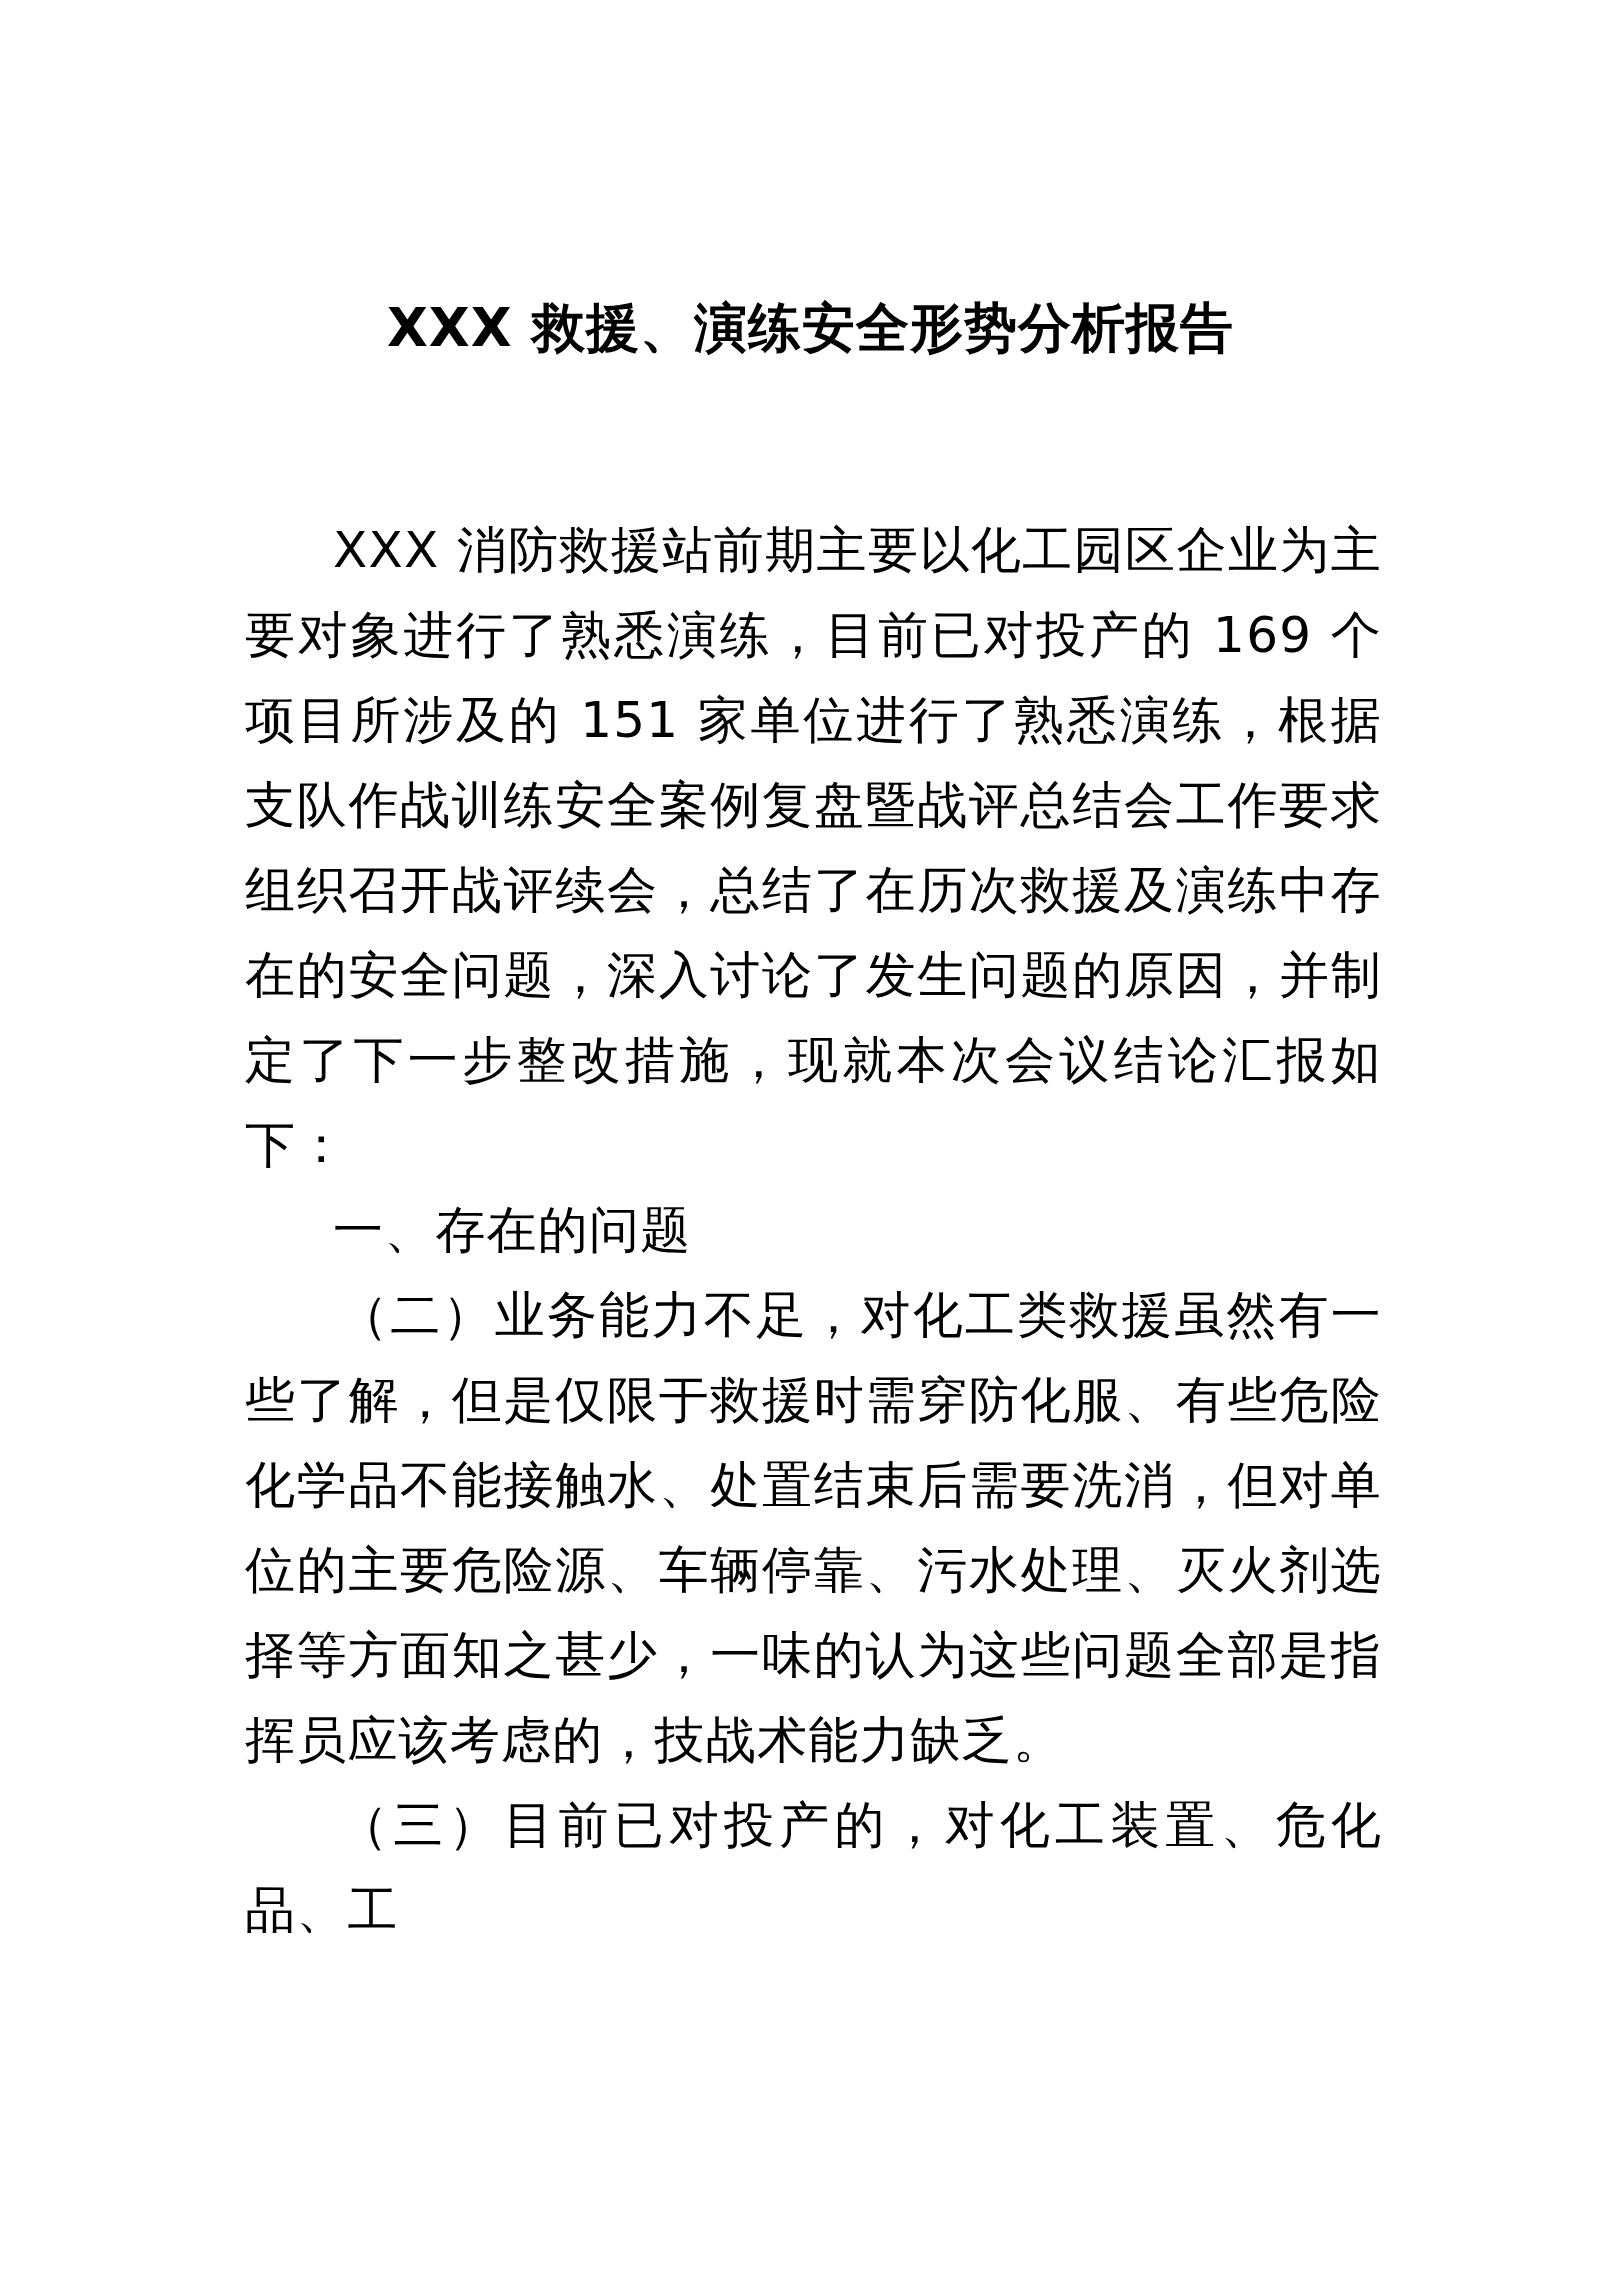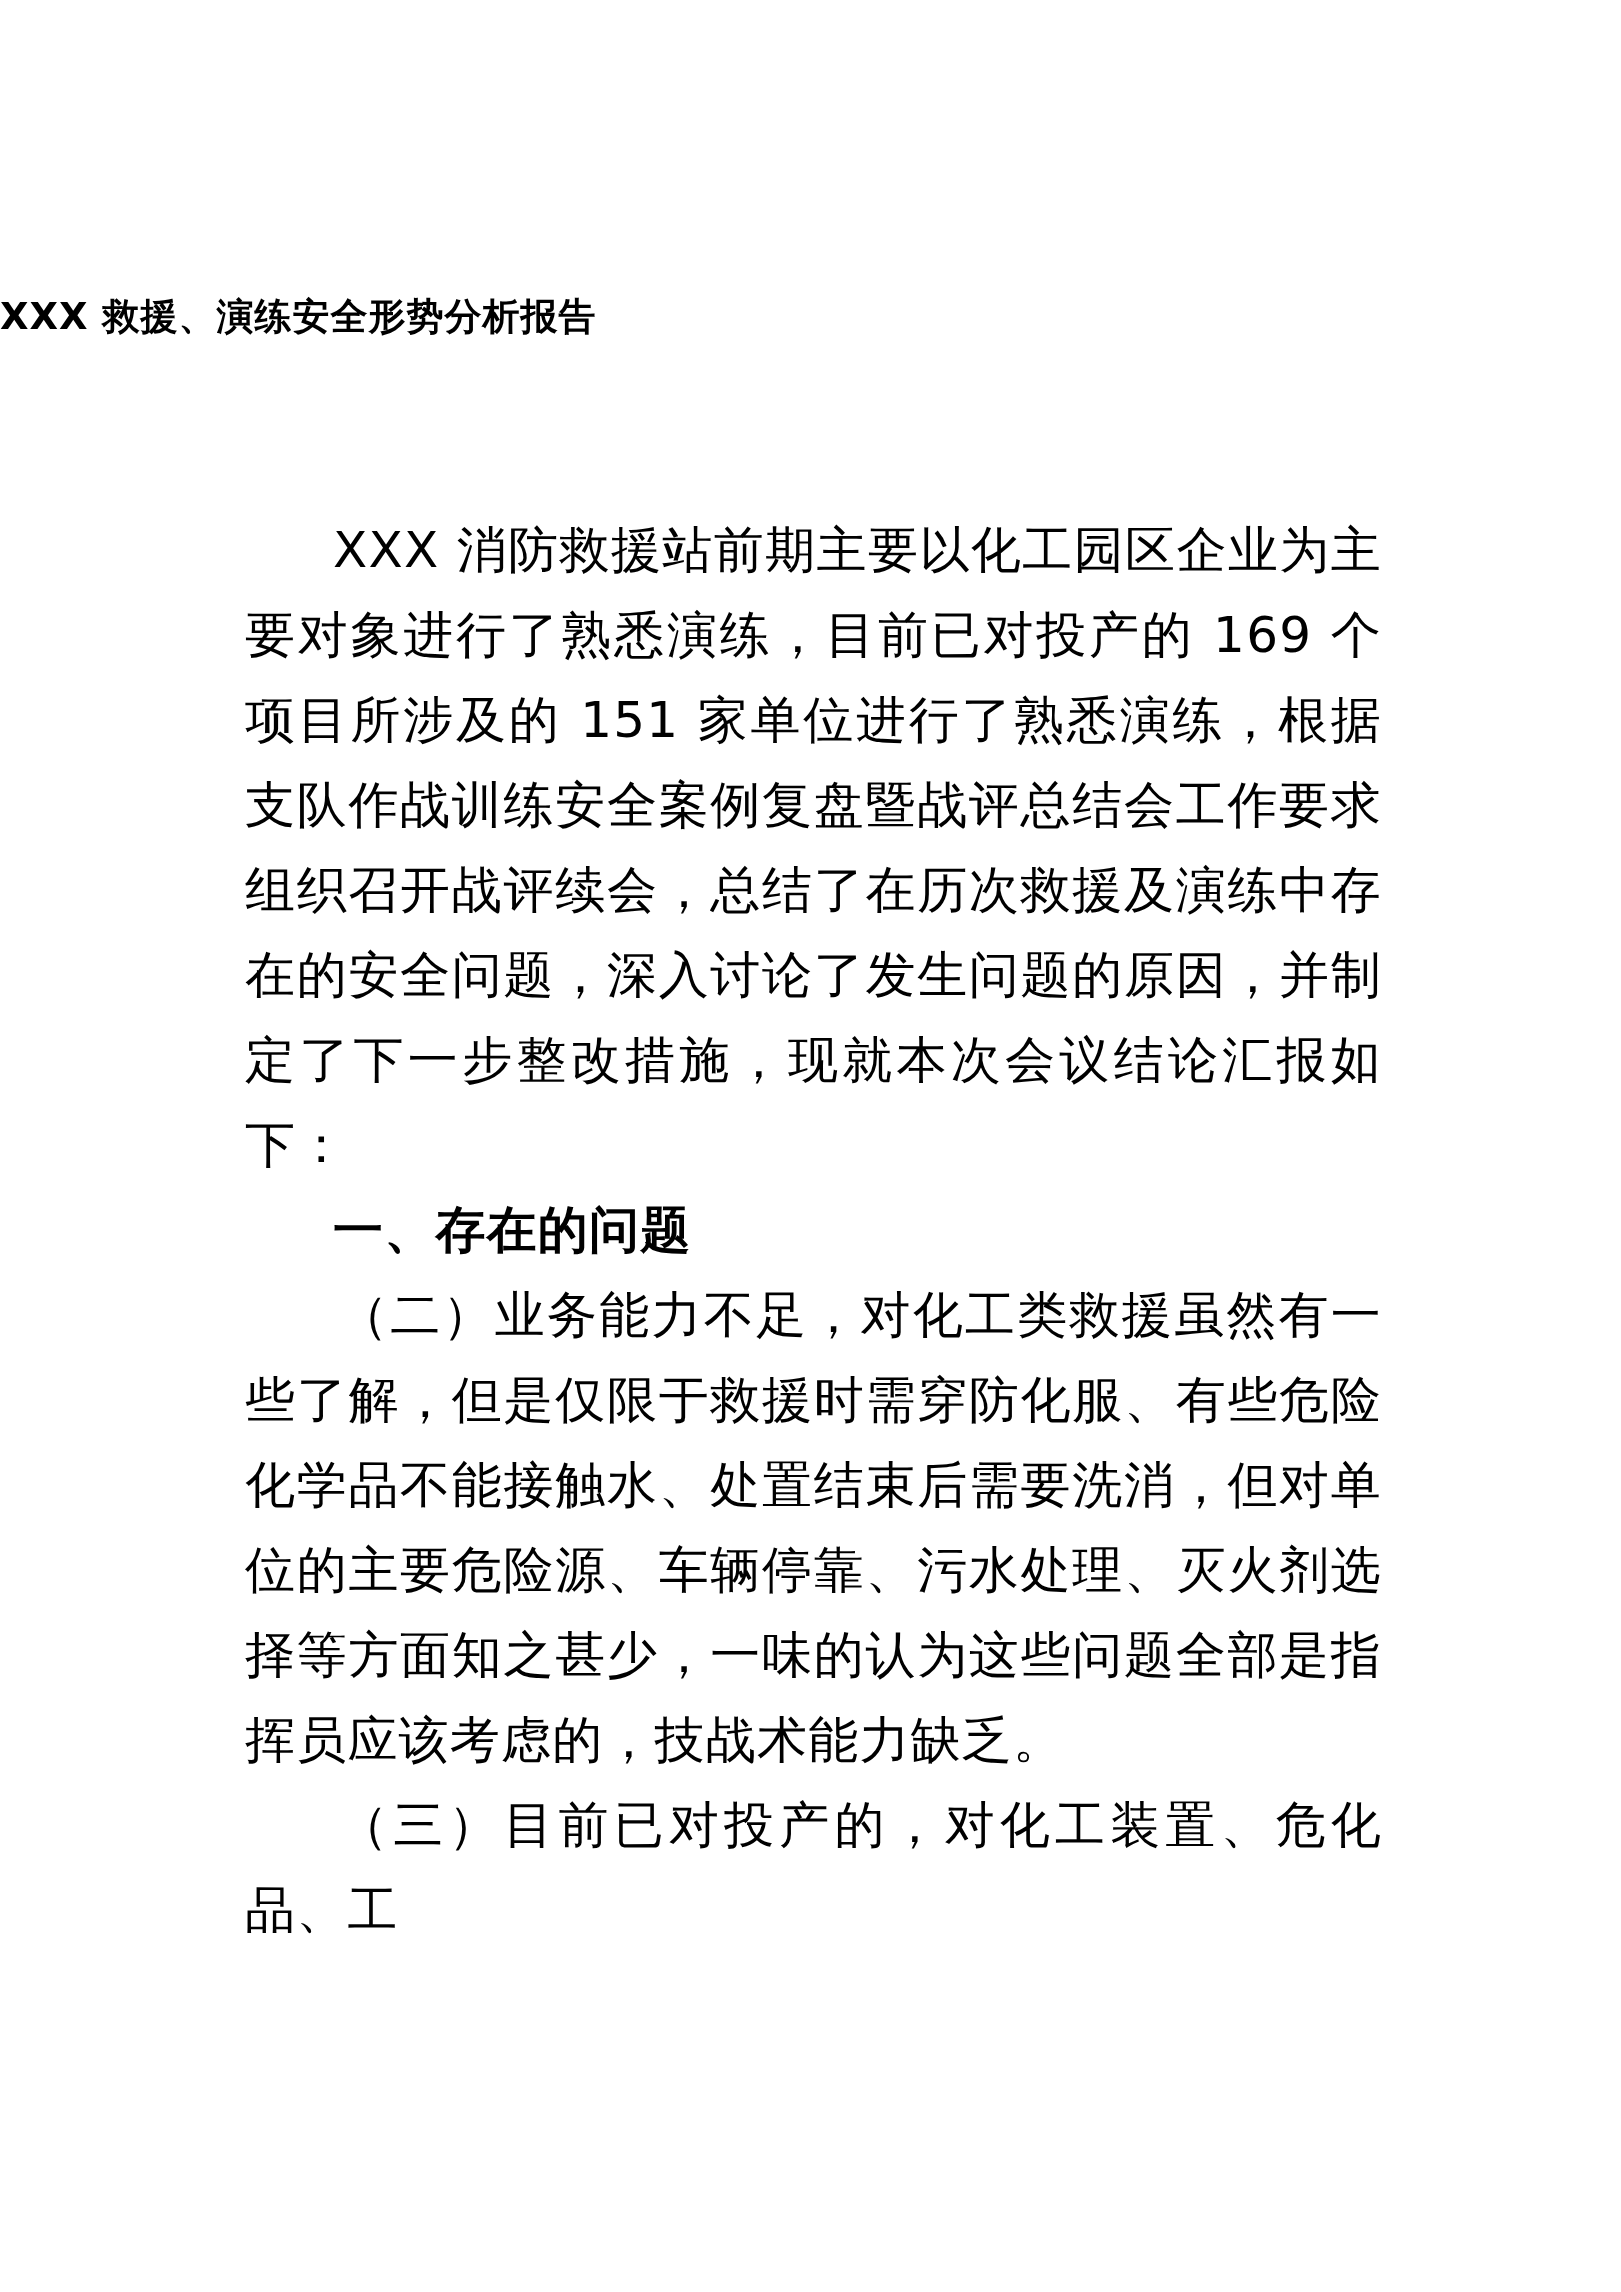--- a/index.html
+++ b/index.html
@@ -1,25 +1,25 @@
 <!DOCTYPE html>
 <html><head>
 <meta charset="utf-8">
 <style>
   html, body { margin: 0; padding: 0; background: #ffffff; }
   body { width: 1621px; height: 2293px; position: relative; overflow: hidden;
          font-family: "DejaVu Sans", "Liberation Sans", sans-serif; color: #000; }
-  .title { position: absolute; left: 0; top: 257px; width: 1621px; text-align: left;
-           font-size: 37px; font-weight: bold; line-height: 69px; letter-spacing: 1px; }
+  .title { position: absolute; left: 0; top: 257px; width: 1621px; text-align: center;
+           font-size: 53px; font-weight: bold; line-height: 69px; letter-spacing: 1px; }
   .body-block { position: absolute; left: 245px; top: 508px; width: 1137px; }
   .para { margin: 0; font-size: 50px; line-height: 85px; text-align: justify;
           text-align-last: left; letter-spacing: 1.2px; }
   .indent { text-indent: 88px; }
   .indent-sub { text-indent: 93px; }
-  .heading { font-weight: bold; }
+  .heading { font-weight: normal; }
 </style>
 </head>
 <body>
 
 <div>
   <h1 class="title">XXX 救援、演练安全形势分析报告</h1>
 
   <div class="body-block">
     <p class="para indent">XXX 消防救援站前期主要以化工园区企业为主要对象进行了熟悉演练，目前已对投产的 169 个项目所涉及的 151 家单位进行了熟悉演练，根据支队作战训练安全案例复盘暨战评总结会工作要求组织召开战评续会，总结了在历次救援及演练中存在的安全问题，深入讨论了发生问题的原因，并制定了下一步整改措施，现就本次会议结论汇报如下：</p>
     <p class="para indent heading">一、存在的问题</p>

